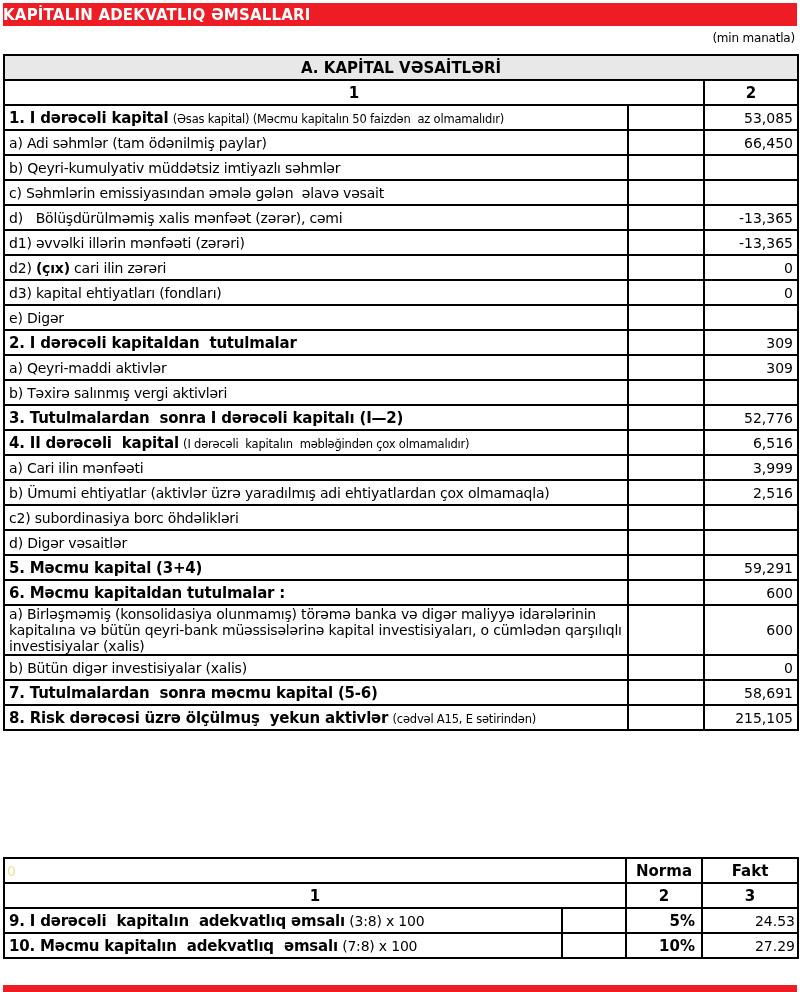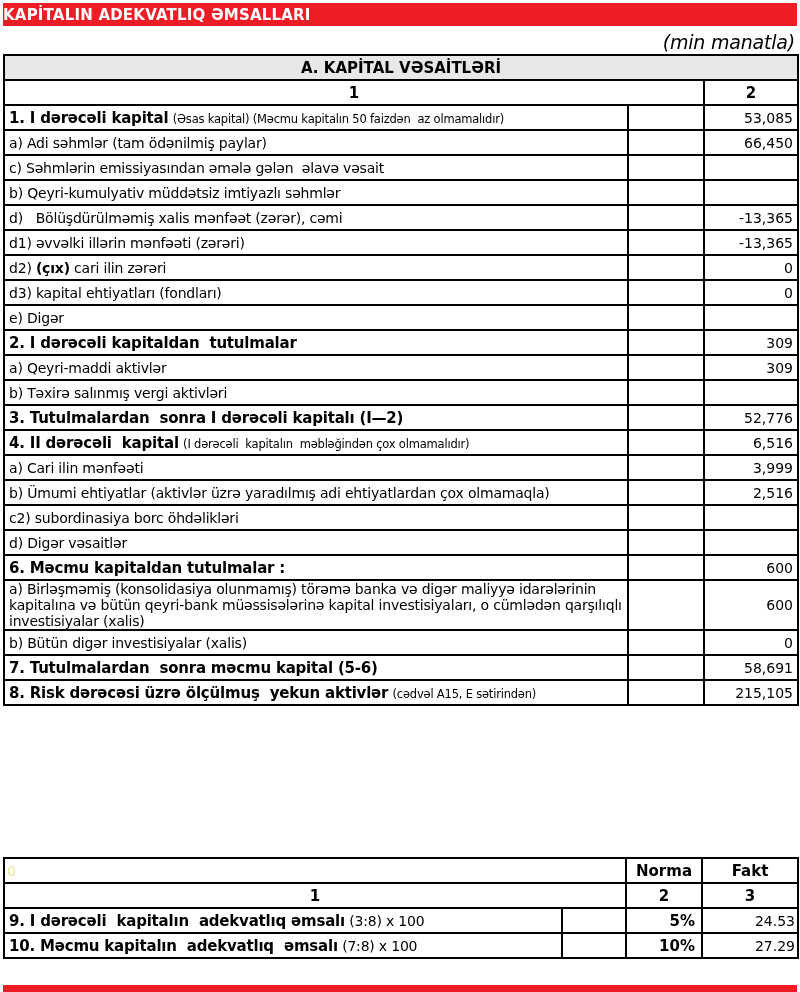--- a/index.html
+++ b/index.html
@@ -11,21 +11,21 @@
   }
   .banner {
     position:absolute; left:3px; top:3px; width:794px; height:23px;
     background:var(--accent-red,#ee1c25); color:#fff;
     font-weight:bold; font-size:15px;
     display:flex; align-items:center; justify-content:flex-start;
     letter-spacing:0.2px;
   }
   .unit-note {
     position:absolute; top:31px; right:5px;
-    font-style:italic; font-size:19px; letter-spacing:-0.2px;
+    font-size:12px; letter-spacing:-0.2px;
   }
   table {
     position:absolute; left:3px; width:794px;
     border-collapse:collapse; table-layout:fixed;
     border:2px solid #000;
   }
   #tableA { top:54px; }
   #tableB { top:857px; }
   td {
     border:2px solid #000; vertical-align:middle;
@@ -87,26 +87,26 @@
     <td class="label-cell"><span class="bold" style="font-size:15px">1. I dərəcəli kapital</span> <span class="note">(Əsas kapital) (Məcmu kapitalın 50 faizdən  az olmamalıdır)</span></td>
     <td></td>
     <td class="value-cell">53,085</td>
   </tr>
   <tr>
     <td class="label-cell indent"><span>a) Adi səhmlər (tam ödənilmiş paylar)</span></td>
     <td></td>
     <td class="value-cell">66,450</td>
   </tr>
   <tr>
+    <td class="label-cell indent"><span>b) Qeyri-kumulyativ müddətsiz imtiyazlı səhmlər</span></td>
+    <td></td>
+    <td class="value-cell"></td>
+  </tr>
+  <tr>
     <td class="label-cell indent"><span>c) Səhmlərin emissiyasından əmələ gələn  əlavə vəsait</span></td>
-    <td></td>
-    <td class="value-cell"></td>
-  </tr>
-  <tr>
-    <td class="label-cell indent"><span>b) Qeyri-kumulyativ müddətsiz imtiyazlı səhmlər</span></td>
     <td></td>
     <td class="value-cell"></td>
   </tr>
   <tr>
     <td class="label-cell indent"><span>d)   Bölüşdürülməmiş xalis mənfəət (zərər), cəmi</span></td>
     <td></td>
     <td class="value-cell">-13,365</td>
   </tr>
   <tr>
     <td class="label-cell indent"><span>d1) əvvəlki illərin mənfəəti (zərəri)</span></td>
@@ -165,20 +165,25 @@
   </tr>
   <tr>
     <td class="label-cell indent"><span>c2) subordinasiya borc öhdəlikləri</span></td>
     <td></td>
     <td class="value-cell"></td>
   </tr>
   <tr>
     <td class="label-cell indent"><span>d) Digər vəsaitlər</span></td>
     <td></td>
     <td class="value-cell"></td>
+  </tr>
+  <tr>
+    <td class="label-cell bold" style="font-size:15px"><span>5. Məcmu kapital (3+4)</span></td>
+    <td></td>
+    <td class="value-cell">59,291</td>
   </tr>
   <tr>
     <td class="label-cell bold" style="font-size:15px"><span>6. Məcmu kapitaldan tutulmalar :</span></td>
     <td></td>
     <td class="value-cell">600</td>
   </tr>
   <tr class="h-tall3">
     <td class="label-cell indent"><span>a) Birləşməmiş (konsolidasiya olunmamış) törəmə banka və digər maliyyə idarələrinin kapitalına və bütün qeyri-bank müəssisələrinə kapital investisiyaları, o cümlədən qarşılıqlı investisiyalar (xalis)</span></td>
     <td></td>
     <td class="value-cell">600</td>

